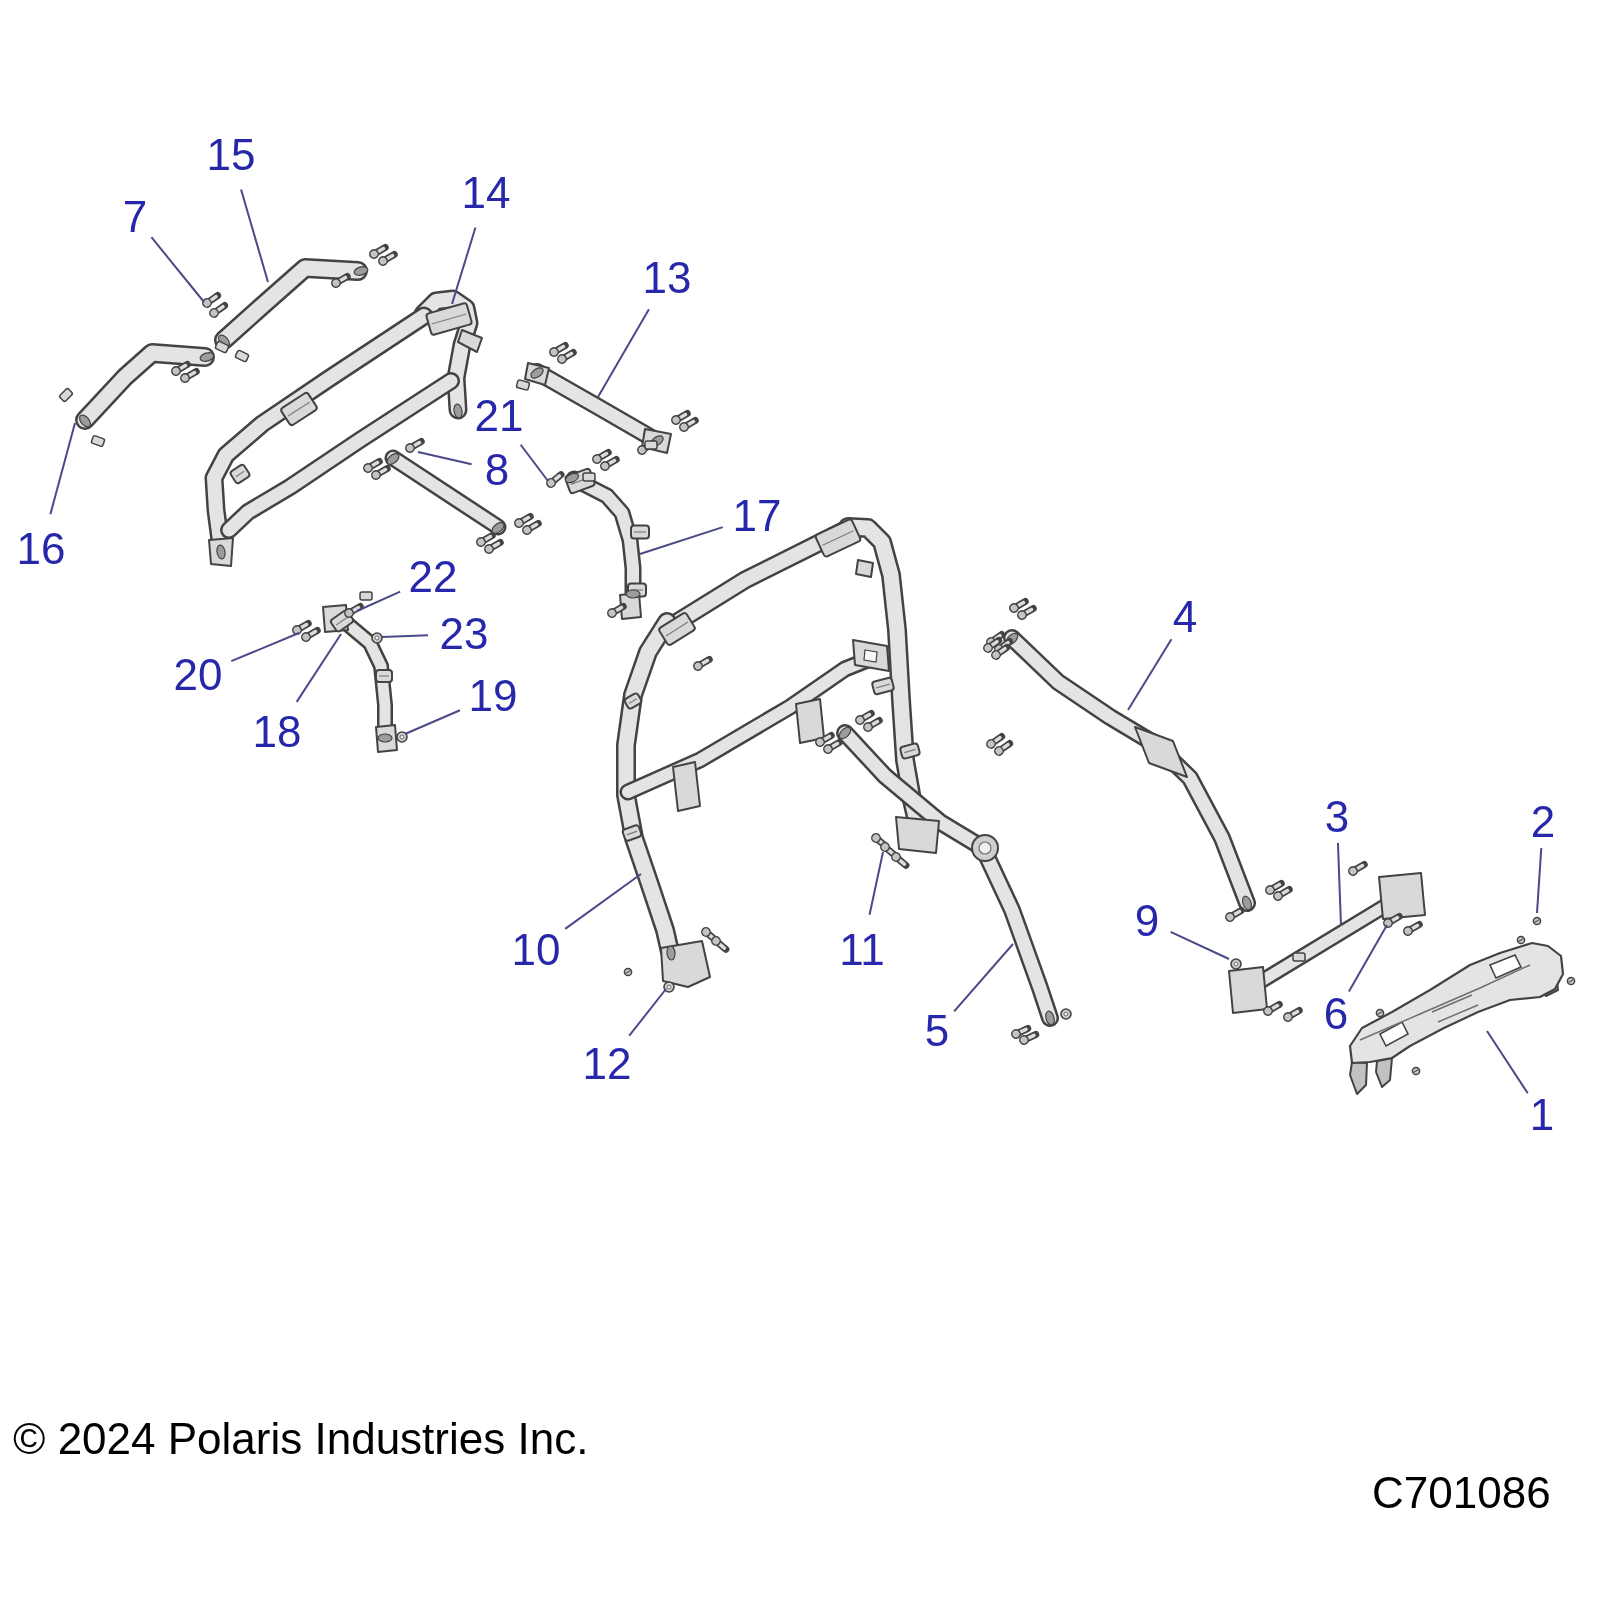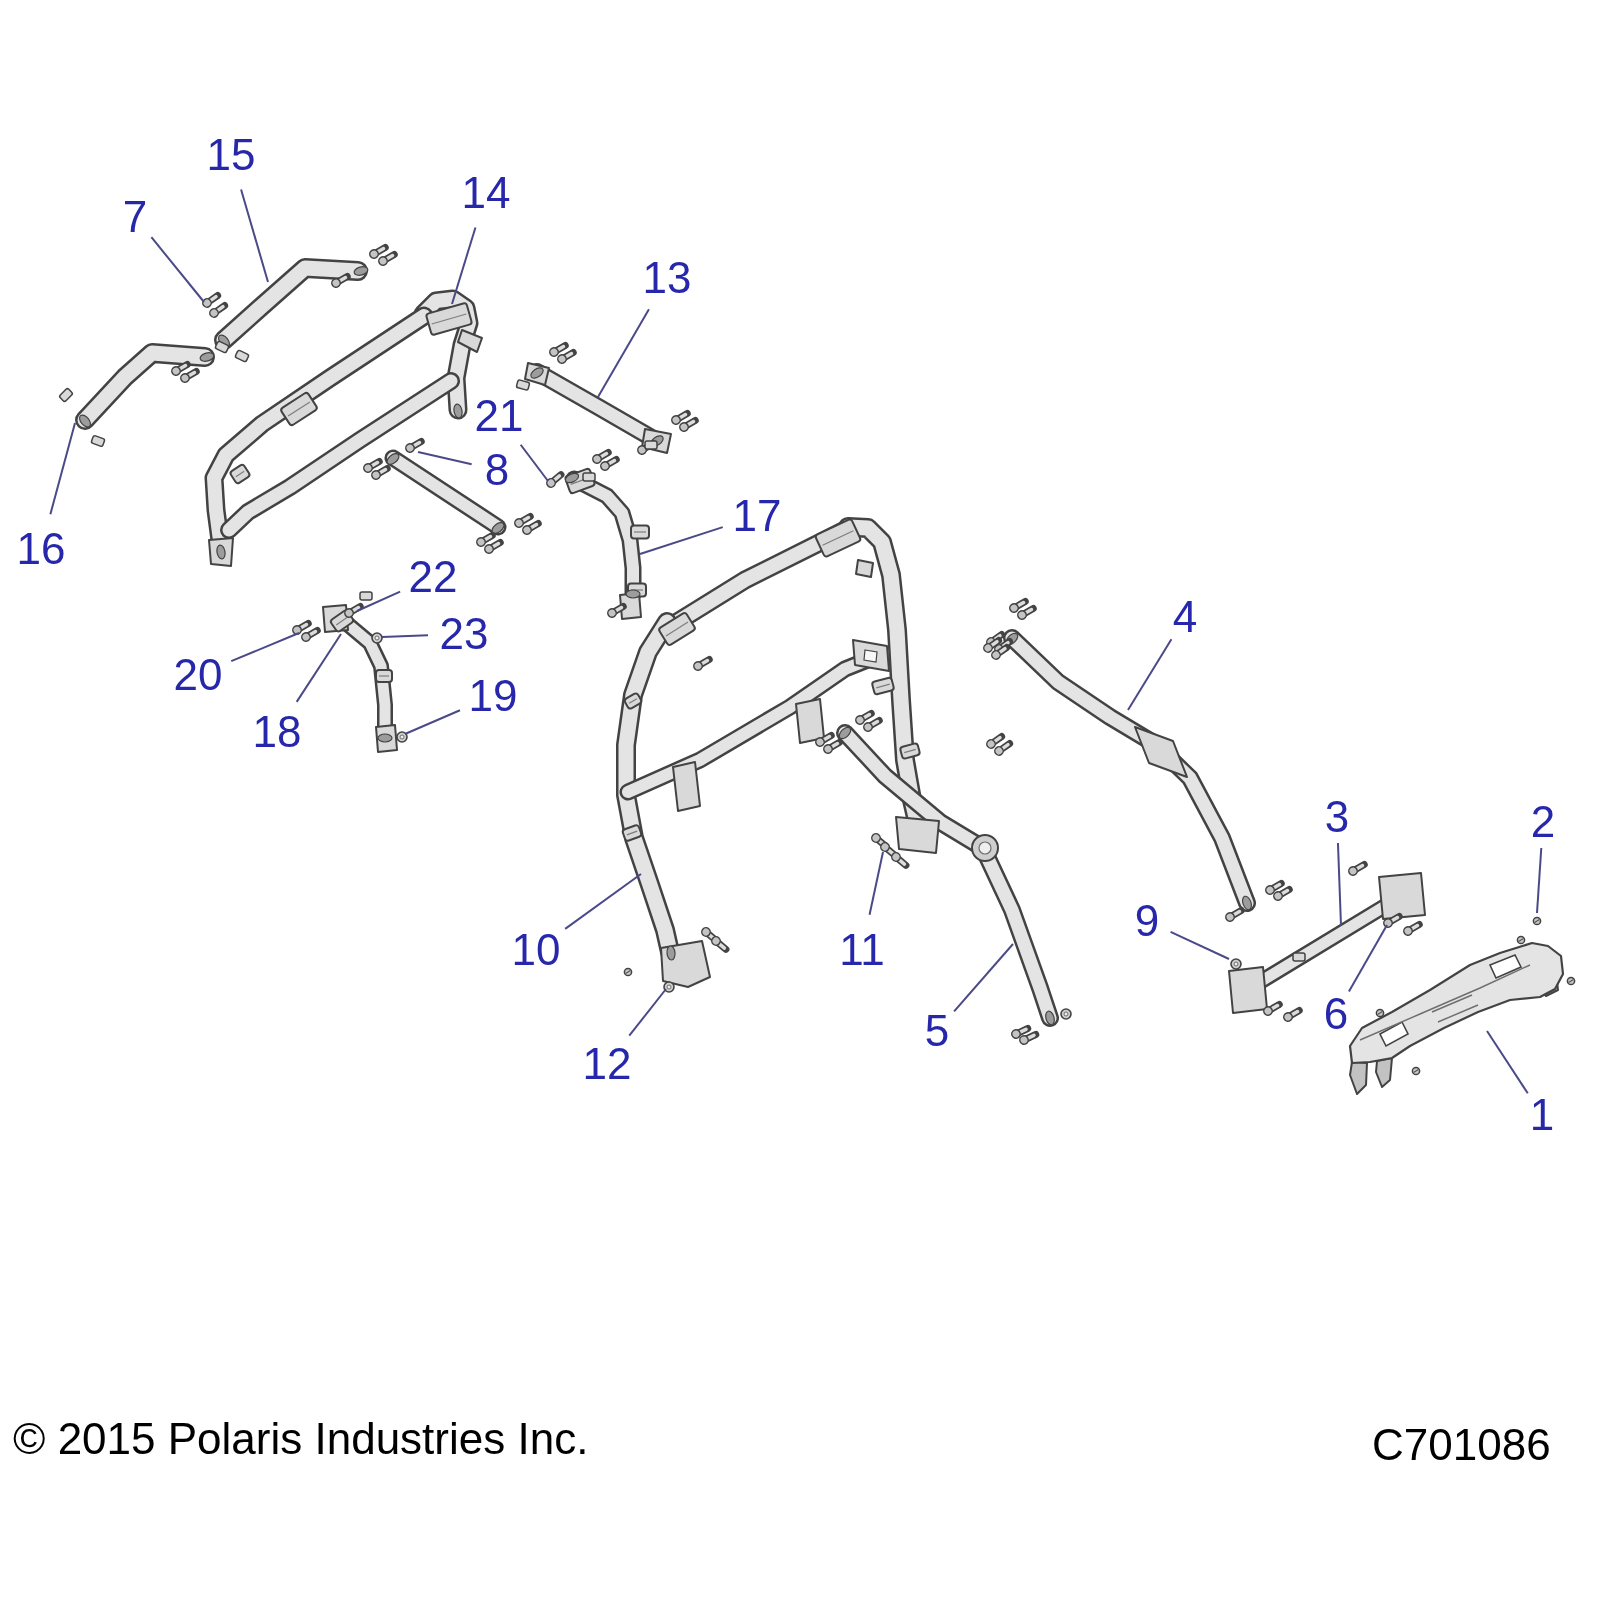--- a/index.html
+++ b/index.html
@@ -1,21 +1,21 @@
 <!DOCTYPE html>
 <html><head>
 <meta charset="utf-8">
 <style>
   html,body{margin:0;padding:0;background:#ffffff;}
   #stage{position:relative;width:1600px;height:1600px;background:#fff;overflow:hidden;
          font-family:"Liberation Sans",sans-serif;}
   #diagram-svg{position:absolute;left:0;top:0;}
   .footer-text{position:absolute;color:#000;font-size:44px;letter-spacing:0px;white-space:nowrap;}
   #copyright{left:13px;top:1414px;}
-  #diagram-code{left:1372px;top:1420px;}
+  #diagram-code{left:1372px;top:1468px;}
 </style>
 </head>
 <body>
 
 <div id="stage">
   <svg id="diagram-svg" width="1600" height="1600" viewBox="0 0 1600 1600">
       <path d="M224 340 L 262 306 L 305 268 L 358 271" fill="none" stroke="#434343" stroke-width="20" stroke-linecap="round" stroke-linejoin="round"></path>
       <path d="M224 340 L 262 306 L 305 268 L 358 271" fill="none" stroke="#e4e4e4" stroke-width="15" stroke-linecap="round" stroke-linejoin="round"></path>
       <path d="M85 420 L 125 377 L 152 353 L 205 357" fill="none" stroke="#434343" stroke-width="20" stroke-linecap="round" stroke-linejoin="round"></path>
       <path d="M85 420 L 125 377 L 152 353 L 205 357" fill="none" stroke="#e4e4e4" stroke-width="15" stroke-linecap="round" stroke-linejoin="round"></path>
@@ -504,15 +504,15 @@
       <text x="231" y="155" text-anchor="middle" dy="0.35em" font-size="44" fill="#2727ab" font-family="&quot;Liberation Sans&quot;, sans-serif">15</text>
       <text x="41" y="549" text-anchor="middle" dy="0.35em" font-size="44" fill="#2727ab" font-family="&quot;Liberation Sans&quot;, sans-serif">16</text>
       <text x="757" y="516" text-anchor="middle" dy="0.35em" font-size="44" fill="#2727ab" font-family="&quot;Liberation Sans&quot;, sans-serif">17</text>
       <text x="277" y="732" text-anchor="middle" dy="0.35em" font-size="44" fill="#2727ab" font-family="&quot;Liberation Sans&quot;, sans-serif">18</text>
       <text x="493" y="696" text-anchor="middle" dy="0.35em" font-size="44" fill="#2727ab" font-family="&quot;Liberation Sans&quot;, sans-serif">19</text>
       <text x="198" y="675" text-anchor="middle" dy="0.35em" font-size="44" fill="#2727ab" font-family="&quot;Liberation Sans&quot;, sans-serif">20</text>
       <text x="499" y="416" text-anchor="middle" dy="0.35em" font-size="44" fill="#2727ab" font-family="&quot;Liberation Sans&quot;, sans-serif">21</text>
       <text x="433" y="577" text-anchor="middle" dy="0.35em" font-size="44" fill="#2727ab" font-family="&quot;Liberation Sans&quot;, sans-serif">22</text>
       <text x="464" y="634" text-anchor="middle" dy="0.35em" font-size="44" fill="#2727ab" font-family="&quot;Liberation Sans&quot;, sans-serif">23</text>
     </svg>
-  <div id="copyright" class="footer-text">© 2015 Polaris Industries Inc.</div>
+  <div id="copyright" class="footer-text">© 2024 Polaris Industries Inc.</div>
   <div id="diagram-code" class="footer-text">C701086</div>
 </div>
 
 </body></html>

